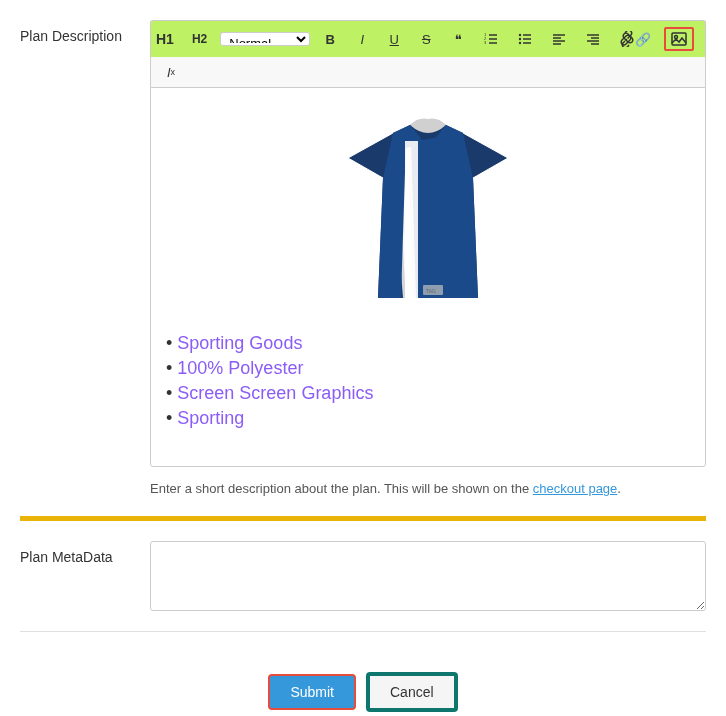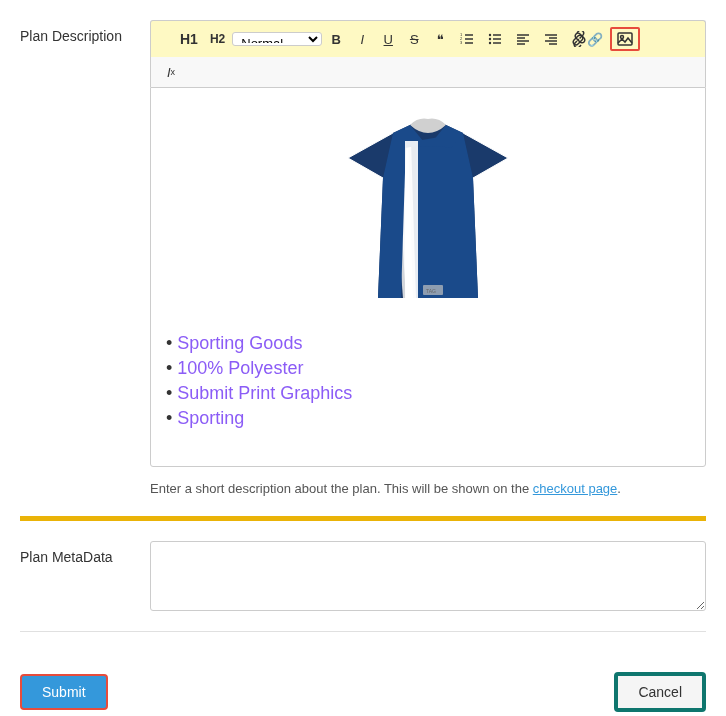--- a/index.html
+++ b/index.html
@@ -32,25 +32,25 @@
 
     .form-field {
       flex: 1;
     }
 
     
     .editor-toolbar {
       display: flex;
       align-items: center;
       flex-wrap: wrap;
-      gap: 2px;
-      padding: 6px 24px;
+      gap: 8px;
+      padding: 6px 0;
       border: 1px solid #ccc;
       border-bottom: none;
-      background: #fef9c3;
+      background: #bef264;
       border-radius: 3px 3px 0 0;
     }
 
     .toolbar-btn {
       background: none;
       border: none;
       cursor: pointer;
       padding: 3px 5px;
       font-size: 13px;
       color: #333;
@@ -154,21 +154,21 @@
       padding: 8px;
       font-size: 14px;
       resize: vertical;
       outline: none;
     }
 
     
     .buttons-row {
       display: flex;
       align-items: center;
-      justify-content: space-between;
+      justify-content: center;
       gap: 10px;
       padding-top: 10px;
     }
 
     .btn-submit {
       background: #3498db;
       color: #fff;
       border: 2px solid #e74c3c;
       border-radius: 4px;
       padding: 8px 20px;
@@ -310,21 +310,21 @@
 
           <rect x="67" y="38" width="13" height="157" fill="#ffffff" opacity="0.9"></rect>
 
           <rect x="85" y="182" width="20" height="10" rx="1" fill="#c0c0c0" opacity="0.7"></rect>
           <text x="88" y="190" font-size="5" fill="#666">TAG</text>
         </svg>
       </div>
       <ul class="bullet-list">
         <li>Sporting Goods</li>
         <li>100% Polyester</li>
-        <li>Submit Print Graphics</li>
+        <li>Screen Screen Graphics</li>
         <li>Sporting</li>
       </ul>
     </div>
     <p class="hint-text">
       <span>Enter a short description about the plan. This will be shown on the </span><a href="#" class="link-color">checkout page</a><span>.</span>
     </p>
   </div>
 </div>
 
 <div class="meta-row">

